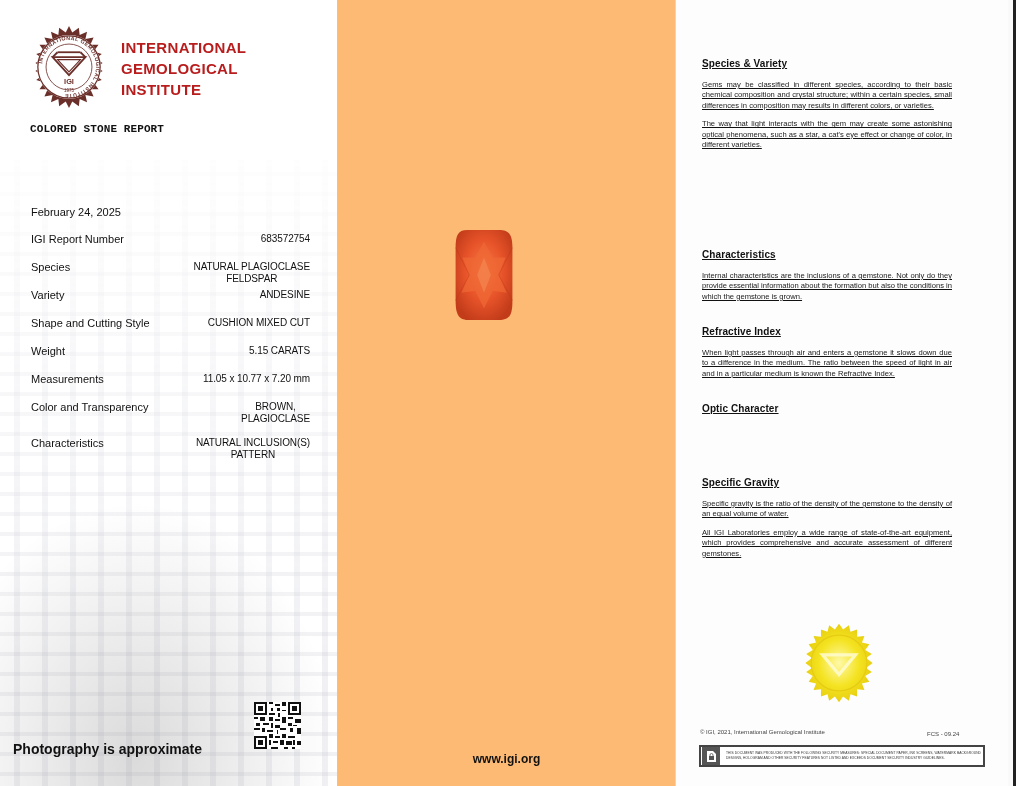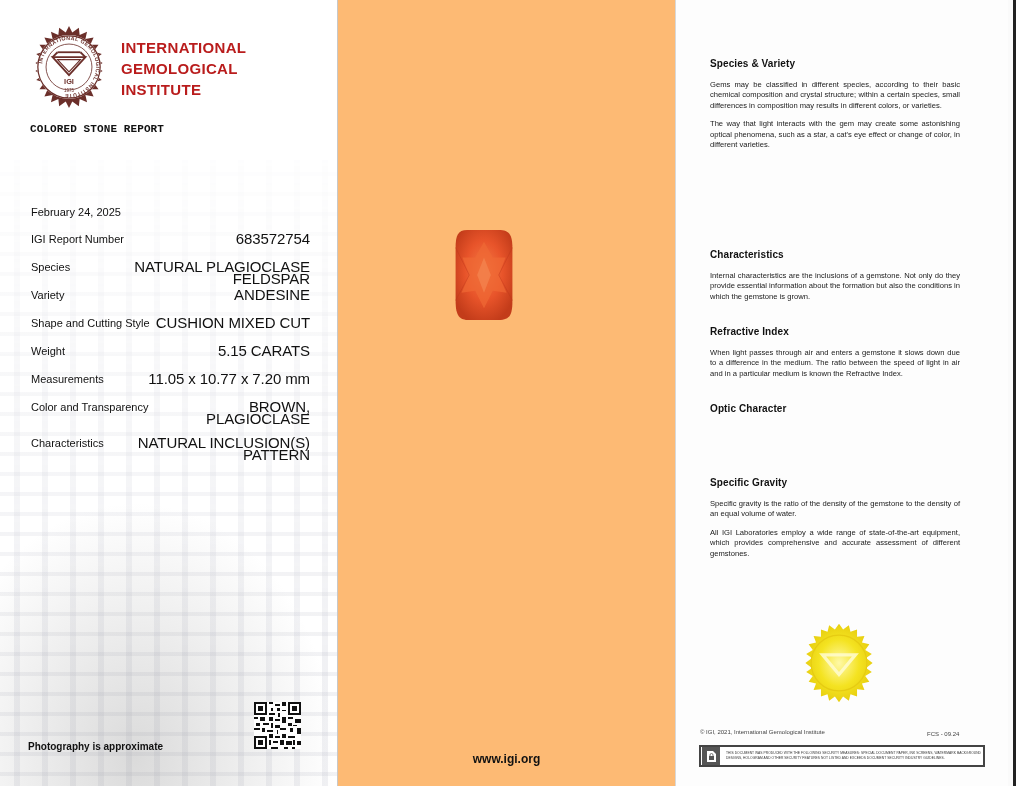--- a/index.html
+++ b/index.html
@@ -67,26 +67,26 @@
     }
     .fields {
       position: absolute; left: 31px; top: 231px; width: 279px;
     }
     .field {
       position: absolute; left: 0; width: 279px;
       font-family: "Liberation Sans", sans-serif; font-size: 11px; line-height: 12px;
     }
     .field .lbl { position: absolute; left: 0; top: 0; white-space: nowrap; }
     .field .val {
-      position: absolute; right: 0; top: 0; text-align: right; white-space: nowrap;
-      font-size: 15px; letter-spacing: -0.1px;
+      position: absolute; right: 0; top: 0; text-align: center; white-space: nowrap;
+      font-size: 10px; letter-spacing: -0.1px;
     }
     .photo-note {
-      position: absolute; left: 28px; top: 741px;
-      font-family: "Liberation Sans", sans-serif; font-size: 10px; font-weight: bold;
+      position: absolute; left: 13px; top: 741px;
+      font-family: "Liberation Sans", sans-serif; font-size: 14px; font-weight: bold;
     }
     .qr {
       position: absolute; left: 254px; top: 702px; width: 47px; height: 47px;
     }
 
     
     .panel-mid {
       position: absolute; left: 338px; top: 0; width: 337px; height: 786px;
       background: #fdba74;
     }
@@ -96,21 +96,21 @@
     .site {
       position: absolute; left: 0; width: 337px; top: 752px; text-align: center;
       font-family: "Liberation Sans", sans-serif; font-weight: bold; font-size: 12px;
     }
 
     
     .panel-right {
       position: absolute; left: 676px; top: 0; width: 332px; height: 786px;
       background: #fdfdfd;
     }
-    .section { position: absolute; left: 34px; width: 250px; }
+    .section { position: absolute; left: 26px; width: 250px; text-decoration: underline; }
     .section h3 {
       font-family: "Liberation Sans", sans-serif;
       font-size: 10px; font-weight: bold; margin-bottom: 11px; letter-spacing: 0.1px;
     }
     .section p {
       font-family: "Liberation Sans", sans-serif;
       font-size: 7.6px; line-height: 10.4px; text-align: justify; color: #1a1a1a;
       margin-bottom: 8px;
     }
     .hologram {

